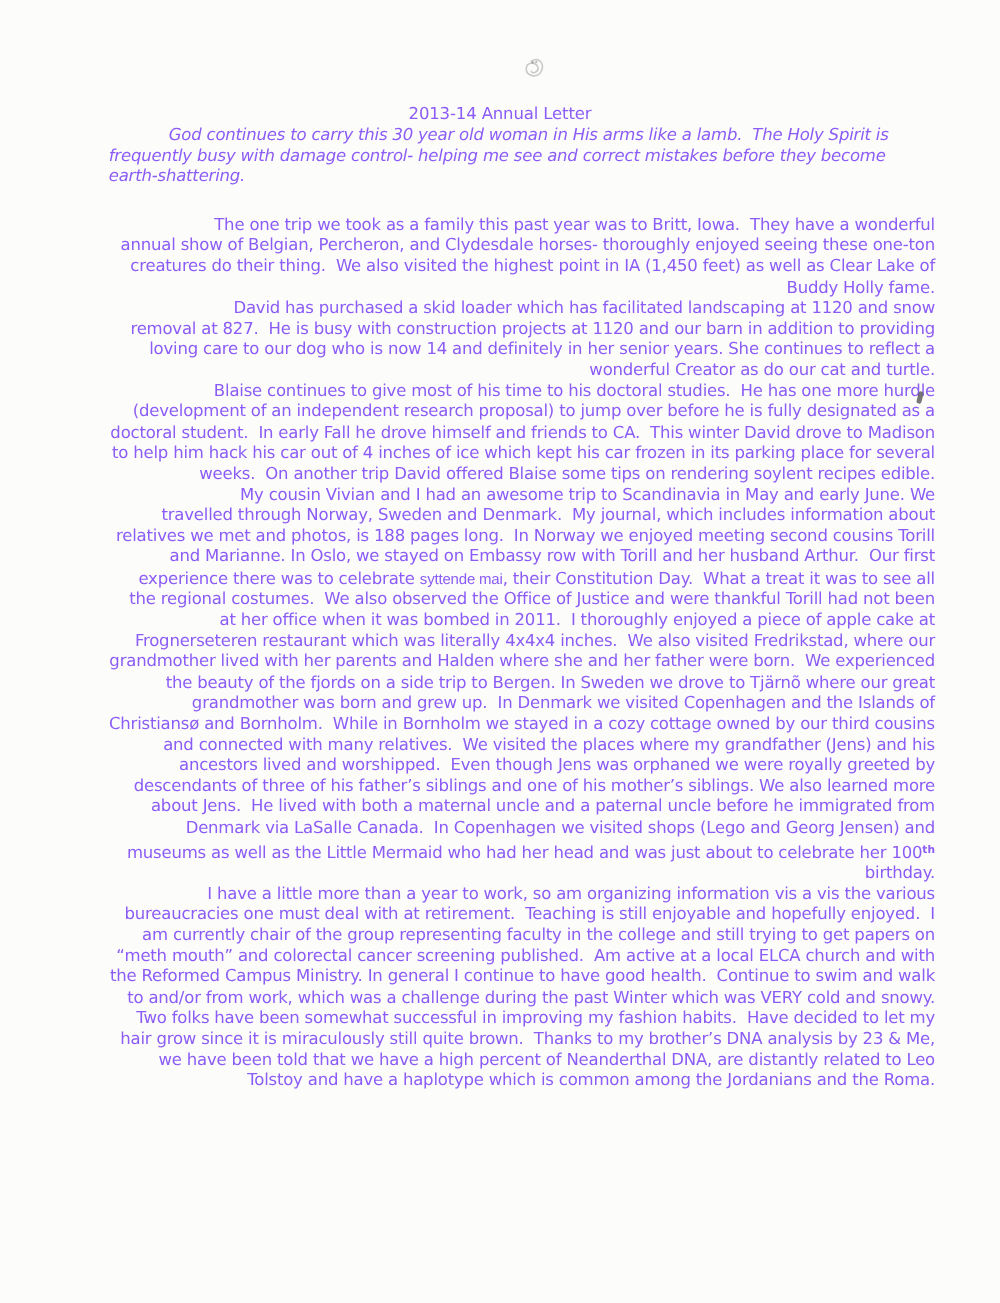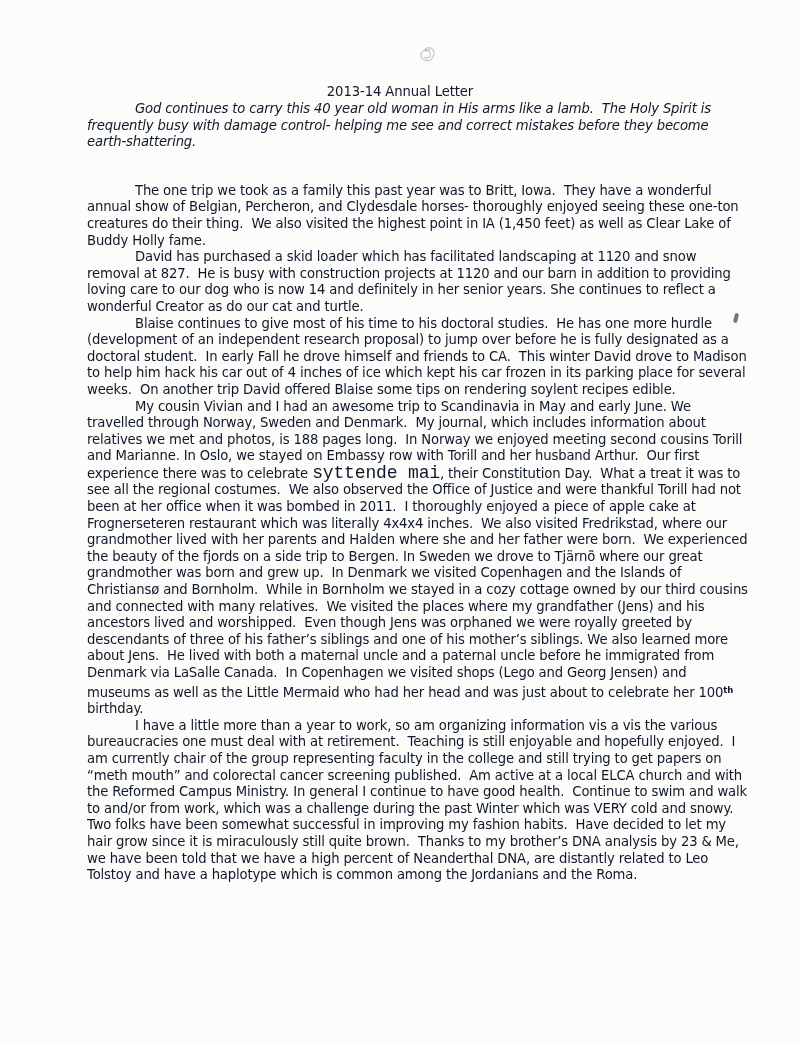--- a/index.html
+++ b/index.html
@@ -4,21 +4,21 @@
 <style>
   html, body { margin: 0; padding: 0; background: #e8e8e8; }
   .page {
     position: relative;
     width: 800px;
     height: 1042px;
     margin: 0 auto;
     background: #fcfcfa;
     overflow: hidden;
     font-family: "DejaVu Sans", sans-serif;
-    color: #0f172a;
+    color: #8b5cf6;
   }
   .title {
     position: absolute;
     top: 84px;
     left: 0;
     width: 800px;
     text-align: center;
     font-size: 13.2px;
     line-height: 16.6px;
     letter-spacing: -0.1px;
@@ -31,36 +31,36 @@
     font-size: 13.2px;
     line-height: 16.6px;
     letter-spacing: -0.15px;
   }
   .intro {
     margin: 0;
     font-style: italic;
     text-indent: 48px;
     white-space: pre-wrap;
   }
-  .body-block { margin-top: 32px; }
+  .body-block { margin-top: 22px; text-align: right; }
   .para {
     margin: 0;
     text-indent: 48px;
     white-space: pre-wrap;
   }
   .run-underline { }
   .run-sup {
     font-size: 8.5px;
     vertical-align: 4px;
     letter-spacing: 0;
     font-weight: bold;
   }
   .run-alt {
-    font-family: Liberation Mono, monospace;
-    font-size: 18px;
+    font-family: Liberation Sans, sans-serif;
+    font-size: 12px;
   }
   .smudge {
     position: absolute;
     top: 45px;
     left: 417px;
     opacity: 0.85;
   }
   .tick-mark {
     position: absolute;
     top: 313px;
@@ -82,21 +82,21 @@
     <svg width="22" height="24" viewBox="0 0 22 24">
       <path d="M8 4 C14 0, 19 6, 16 12 C13 18, 4 16, 4 10 C4 5, 11 4, 13 8 C15 12, 9 15, 8 12" fill="none" stroke="#c2c2c2" stroke-width="1.3" stroke-linecap="round"></path>
       <circle cx="9" cy="5" r="1" fill="#9a9a9a"></circle>
       <circle cx="12" cy="4.5" r="0.9" fill="#a8a8a8"></circle>
     </svg>
   </span>
 
   <div class="title">2013-14 Annual Letter</div>
 
   <div class="letter">
-    <p class="intro"><span>God continues to carry this 40 year old woman in His arms like a lamb.  The Holy Spirit is frequently busy with damage control- helping me see and correct mistakes before they become earth-shattering.</span></p>
+    <p class="intro"><span>God continues to carry this 30 year old woman in His arms like a lamb.  The Holy Spirit is frequently busy with damage control- helping me see and correct mistakes before they become earth-shattering.</span></p>
     <div class="body-block">
         <p class="para"><span>The one trip we took as a family this past year was to Britt, Iowa.  They have a wonderful annual show of Belgian, Percheron, and Clydesdale horses- thoroughly enjoyed seeing these one-ton creatures do their thing.  We also visited the highest point in IA (1,450 feet) as well as Clear Lake of Buddy Holly fame.</span></p>
         <p class="para"><span>David has purchased a skid loader which has facilitated landscaping at 1120 and snow removal at 827.  He is busy with construction projects at 1120 and our barn in addition to providing loving care to our dog who is now 14 and definitely in her senior years. She continues to reflect a wonderful Creator as do our cat and turtle.</span></p>
         <p class="para"><span>Blaise continues to give most of his time to his doctoral studies.  He has one more hurdle (development of an independent research proposal) to jump over before he is fully designated as a doctoral student.  In early Fall he drove himself and friends to CA.  This winter David drove to Madison to help him hack his car out of 4 inches of ice which kept his car frozen in its parking place for several weeks.  On another trip David offered Blaise some tips on rendering soylent recipes edible.</span></p>
         <p class="para"><span>My cousin Vivian and I had an </span><span class="run-underline">awesome</span><span> trip to Scandinavia in May and early June. We travelled through Norway, Sweden and Denmark.  My journal, which includes information about relatives we met and photos, is 188 pages long.  In Norway we enjoyed meeting second cousins Torill and Marianne. In Oslo, we stayed on Embassy row with Torill and her husband Arthur.  Our first experience there was to celebrate </span><span class="run-alt">syttende mai</span><span>, their Constitution Day.  What a treat it was to see all the regional costumes.  We also observed the Office of Justice and were thankful Torill had not been at her office when it was bombed in 2011.  I thoroughly enjoyed a piece of apple cake at Frognerseteren restaurant which was literally 4x4x4 inches.  We also visited Fredrikstad, where our grandmother lived with her parents and Halden where she and her father were born.  We experienced the beauty of the fjords on a side trip to Bergen. In Sweden we drove to Tjärnõ where our great grandmother was born and grew up.  In Denmark we visited Copenhagen and the Islands of Christiansø and Bornholm.  While in Bornholm we stayed in a cozy cottage owned by our third cousins and connected with many relatives.  We visited the places where my grandfather (Jens) and his ancestors lived and worshipped.  Even though Jens was orphaned we were royally greeted by descendants of three of his father’s siblings and one of his mother’s siblings. We also learned more about Jens.  He lived with both a maternal uncle and a paternal uncle before he immigrated from Denmark via LaSalle Canada.  In Copenhagen we visited shops (Lego and Georg Jensen) and museums as well as the Little Mermaid who had her head and was just about to celebrate her 100</span><span class="run-sup">th</span><span> birthday.</span></p>
         <p class="para"><span>I have a little more than a year to work, so am organizing information vis a vis the various bureaucracies one must deal with at retirement.  Teaching is still enjoyable and hopefully enjoyed.  I am currently chair of the group representing faculty in the college and still trying to get papers on “meth mouth” and colorectal cancer screening published.  Am active at a local ELCA church and with the Reformed Campus Ministry. In general I continue to have good health.  Continue to swim and walk to and/or from work, which was a challenge during the past Winter which was VERY cold and snowy.  Two folks have been somewhat successful in improving my fashion habits.  Have decided to let my hair grow since it is miraculously still quite brown.  Thanks to my brother’s DNA analysis by 23 &amp; Me, we have been told that we have a high percent of Neanderthal DNA, are distantly related to Leo Tolstoy and have a haplotype which is common among the Jordanians and the Roma.</span></p>
       </div>
   </div>
 
   <div class="tick-mark"></div>

